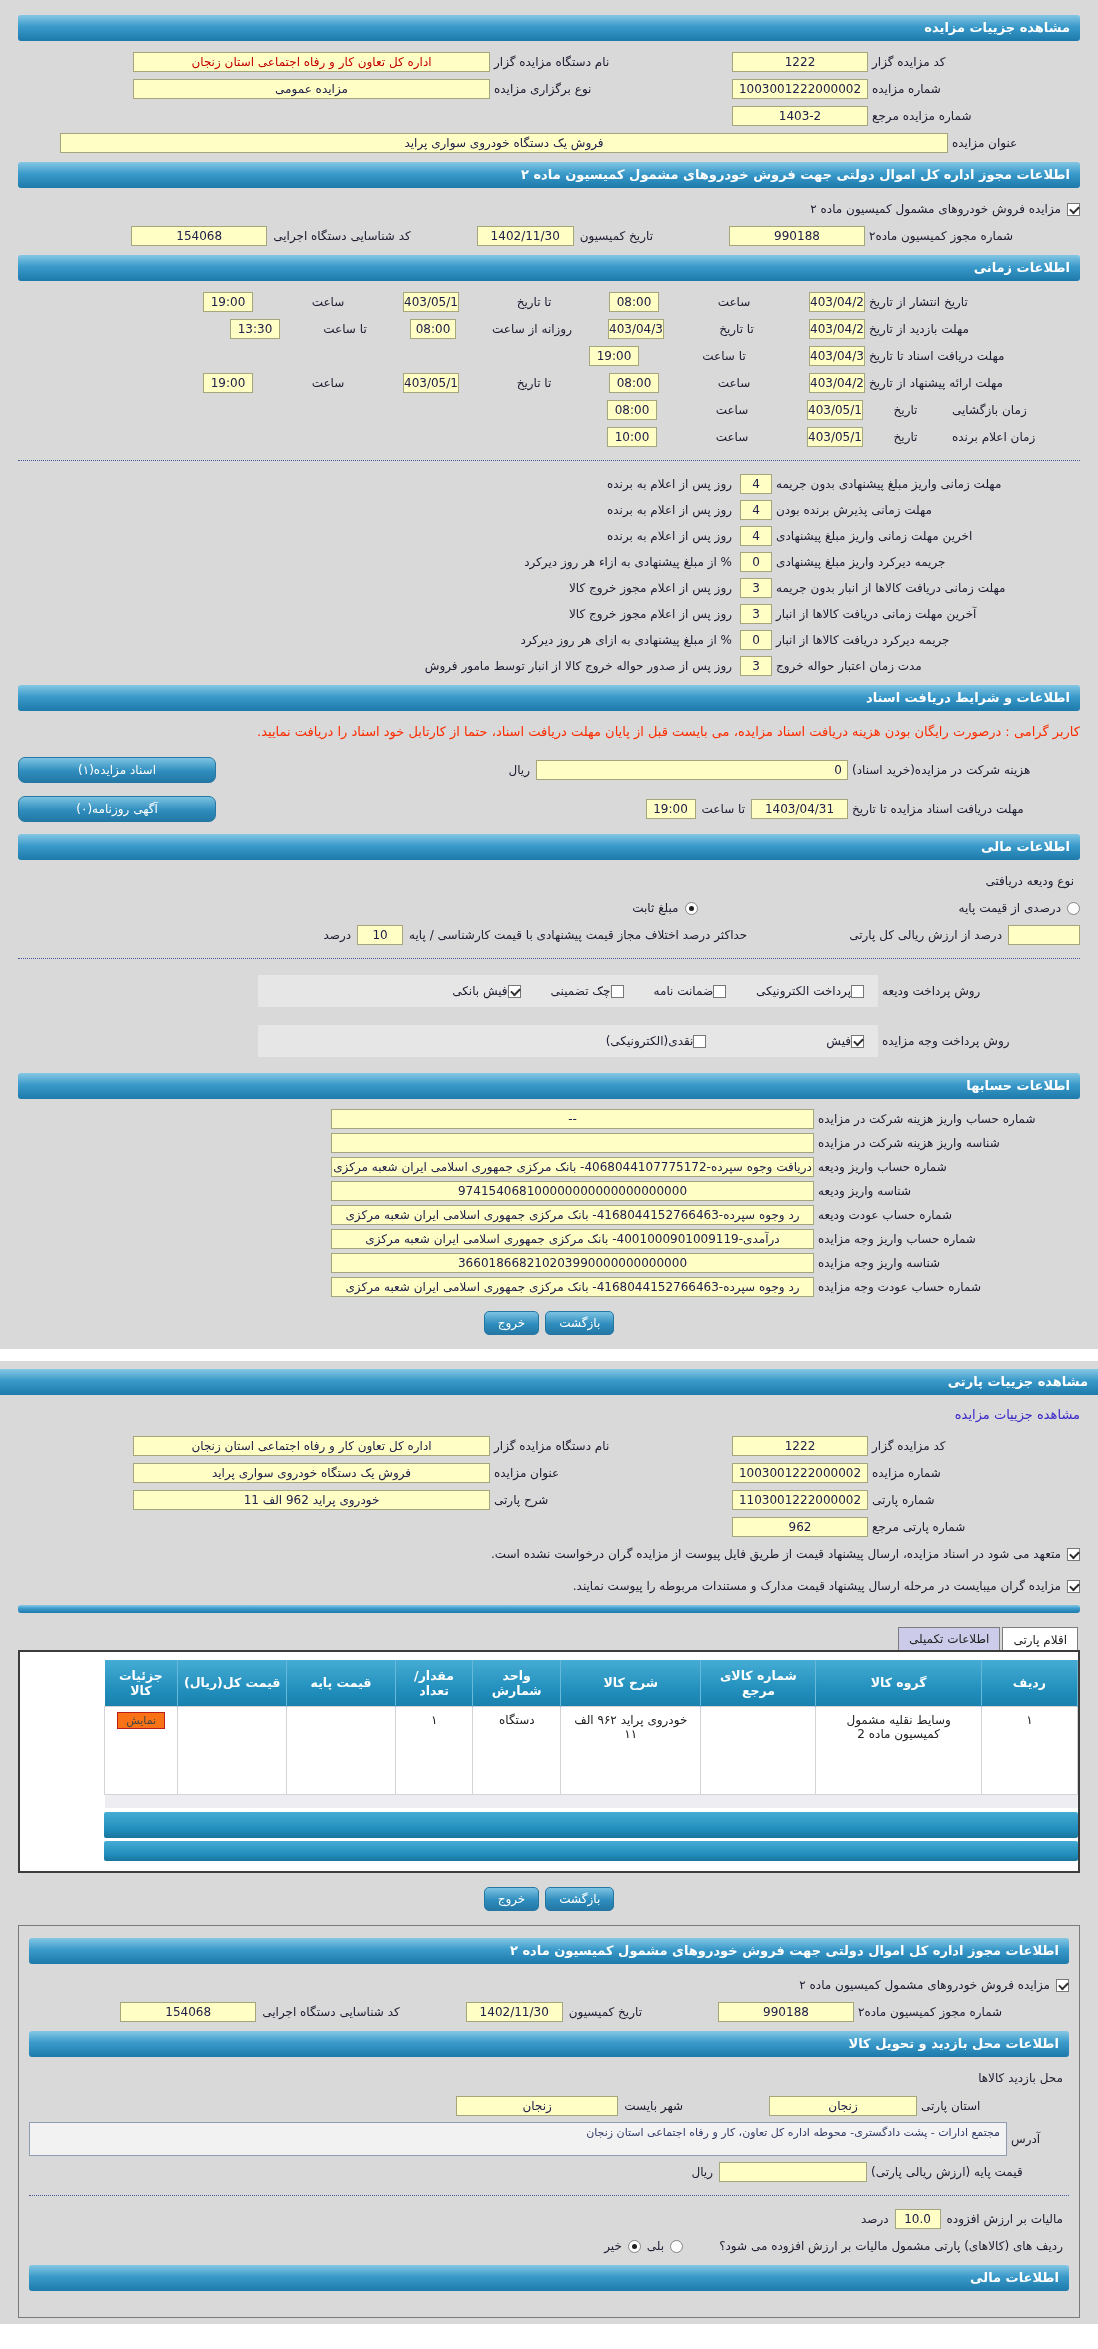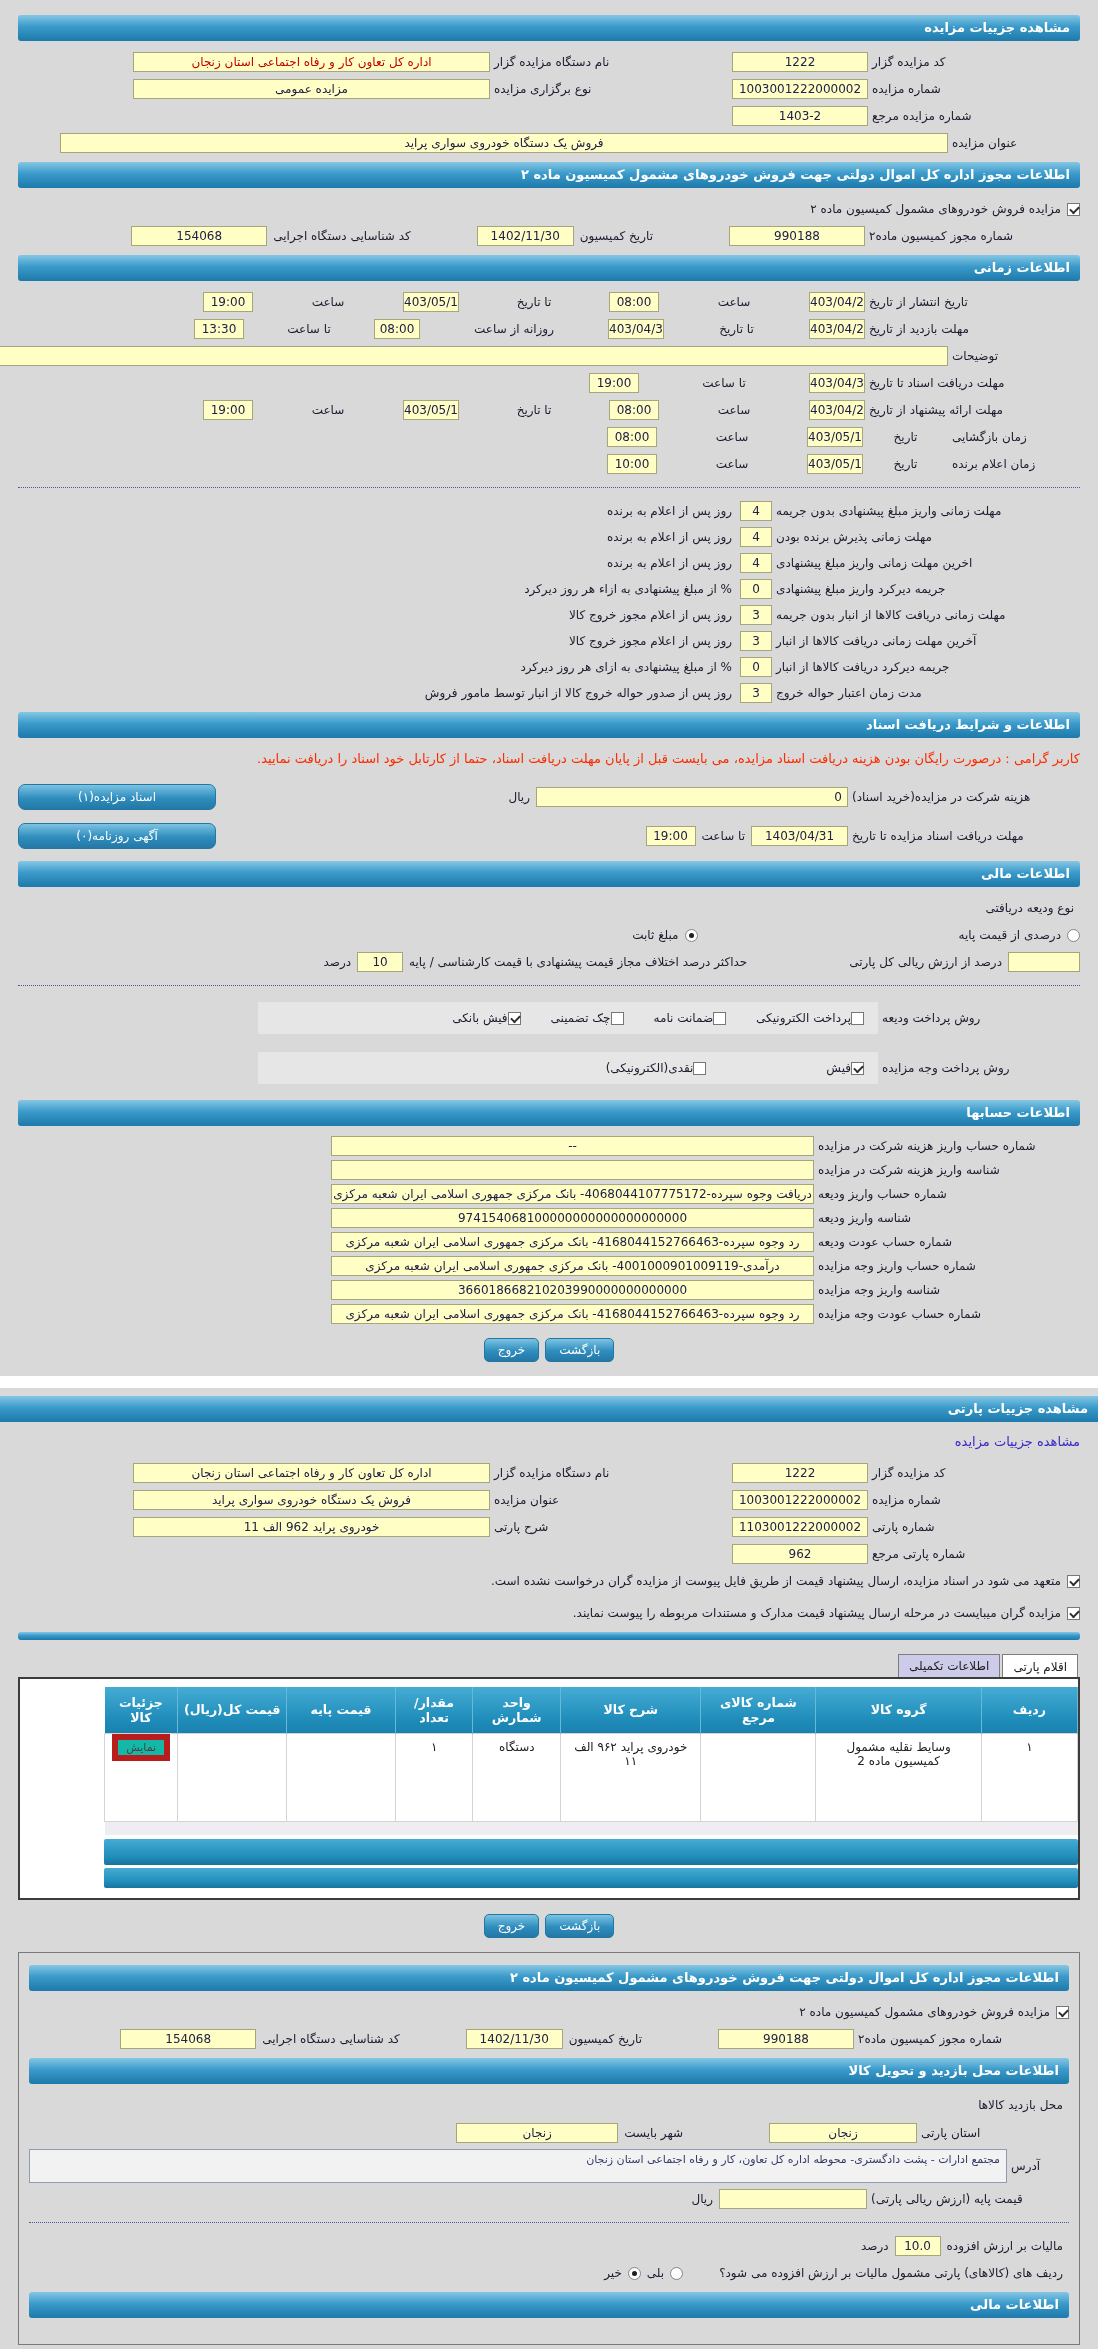--- a/index.html
+++ b/index.html
@@ -30,21 +30,21 @@
   .gray-area {
     background:#f2f2f2; border:1px solid #8f9bb3; color:#333a66;
     font-size: 11px; padding: 3px 6px; flex: 1 1 auto; overflow: hidden;
   }
   .w30{width:32px} .w45{width:46px} .w50{width:50px} .w65{width:56px} .w80{width:72px}
   .w97{width:97px} .w135{width:136px} .w148{width:148px} .w160{width:162px}
   .w310{width:312px} .w357{width:357px} .w483{width:483px} .w830{width:888px} .w950{width:952px}
   .lw60{width:62px} .lw130{width:132px} .lw150{width:152px} .lw200{width:202px} .lw212{width:212px}
   .lw215{width:215px} .lw230{width:232px} .lw265{width:266px} .lw268{width:268px}
   .tc { display:inline-block; text-align:center; white-space:nowrap; flex:0 0 auto; }
-  .tc150{width:150px} .tc145{width:145px} .tc165{width:188px} .tc130{width:130px} .tc170{width:170px} .tc85{width:85px}
+  .tc150{width:150px} .tc145{width:145px} .tc165{width:152px} .tc130{width:130px} .tc170{width:170px} .tc85{width:85px}
   .sp { display:inline-block; flex:0 0 auto; }
   .dotted { border-top: 1px dotted #4a5aa0; margin: 12px 0; }
   .notice { color:#fb2d00; font-size: 13px; line-height: 1.7; margin: 0 0 10px; }
   .link { color:#3a28c8; font-size: 13px; margin: 2px 0 8px; display:inline-block; }
   .cb { width:13px; height:13px; background:#fff; border:1px solid #777; display:inline-block; position:relative; flex:0 0 auto; }
   .cb.checked::after { content:""; position:absolute; left:2px; top:2px; width:7px; height:4px;
     border-left:2px solid #2e2e2e; border-bottom:2px solid #2e2e2e; transform:rotate(-45deg); }
   .rb { width:13px; height:13px; border-radius:50%; background:#fdfdfd; border:1px solid #858585; display:inline-block; position:relative; flex:0 0 auto; }
   .rb.checked::after { content:""; position:absolute; left:3px; top:3px; width:5px; height:5px; border-radius:50%; background:#1e1e1e; }
   .btn {
@@ -75,21 +75,21 @@
   table.items th {
     background: linear-gradient(180deg,#45acd4 0%,#1f8cba 70%,#1a81ad 100%);
     color:#fff; font-size:12.5px; font-weight:bold; padding:6px 4px; border-right:1px solid #66b9d8;
     height: 46px;
   }
   table.items td { background:#fff; border:1px solid #d4d4d8; padding:6px 6px; vertical-align:top;
     text-align:center; height: 88px; font-size:12px; color:#222; }
   table.items td.strip { height:14px; background:#ededf2; border:none; padding:0; }
   .tfoot1 { height:26px; background:linear-gradient(180deg,#45acd4,#1f8cba 70%,#19749c); border-radius:2px; margin-top:4px; }
   .tfoot2 { height:20px; background:linear-gradient(180deg,#45acd4,#1f8cba 70%,#19749c); border-radius:2px; margin-top:3px; }
-  .show-link { color:#444; font-size:11px; background:#14b8a6; border:6px solid #b91c1c; padding:1px 8px; cursor:pointer; }
+  .show-link { color:#444; font-size:11px; background:#f97316; border:1px solid #b91c1c; padding:1px 8px; cursor:pointer; }
   .panel { border:1px solid #7a7a7a; background:#d9d9d9; margin: 14px 0 6px; padding: 4px 10px 16px; }
   .subhead { margin: 6px 0; }
 </style>
 </head>
 <body>
 
 <div class="page">
 
   
   <div class="bar">
@@ -154,24 +154,20 @@
   </div>
   <div class="row">
     <span class="lb lw215">مهلت بازدید از تاریخ</span>
     <span class="inp w65">1403/04/21</span>
     <span class="tc tc145">تا تاریخ</span>
     <span class="inp w65">1403/04/30</span>
     <span class="tc tc165">روزانه از ساعت</span>
     <span class="inp w45">08:00</span>
     <span class="tc tc130">تا ساعت</span>
     <span class="inp w50">13:30</span>
-  </div>
-  <div class="row">
-    <span class="lb lw130">توضیحات</span>
-    <span class="inp w950"></span>
   </div>
   <div class="row">
     <span class="lb lw215">مهلت دریافت اسناد تا تاریخ</span>
     <span class="inp w65">1403/04/31</span>
     <span class="tc tc170">تا ساعت</span>
     <span class="inp w50">19:00</span>
   </div>
   <div class="row">
     <span class="lb lw215">مهلت ارائه پیشنهاد از تاریخ</span>
     <span class="inp w65">1403/04/21</span>

